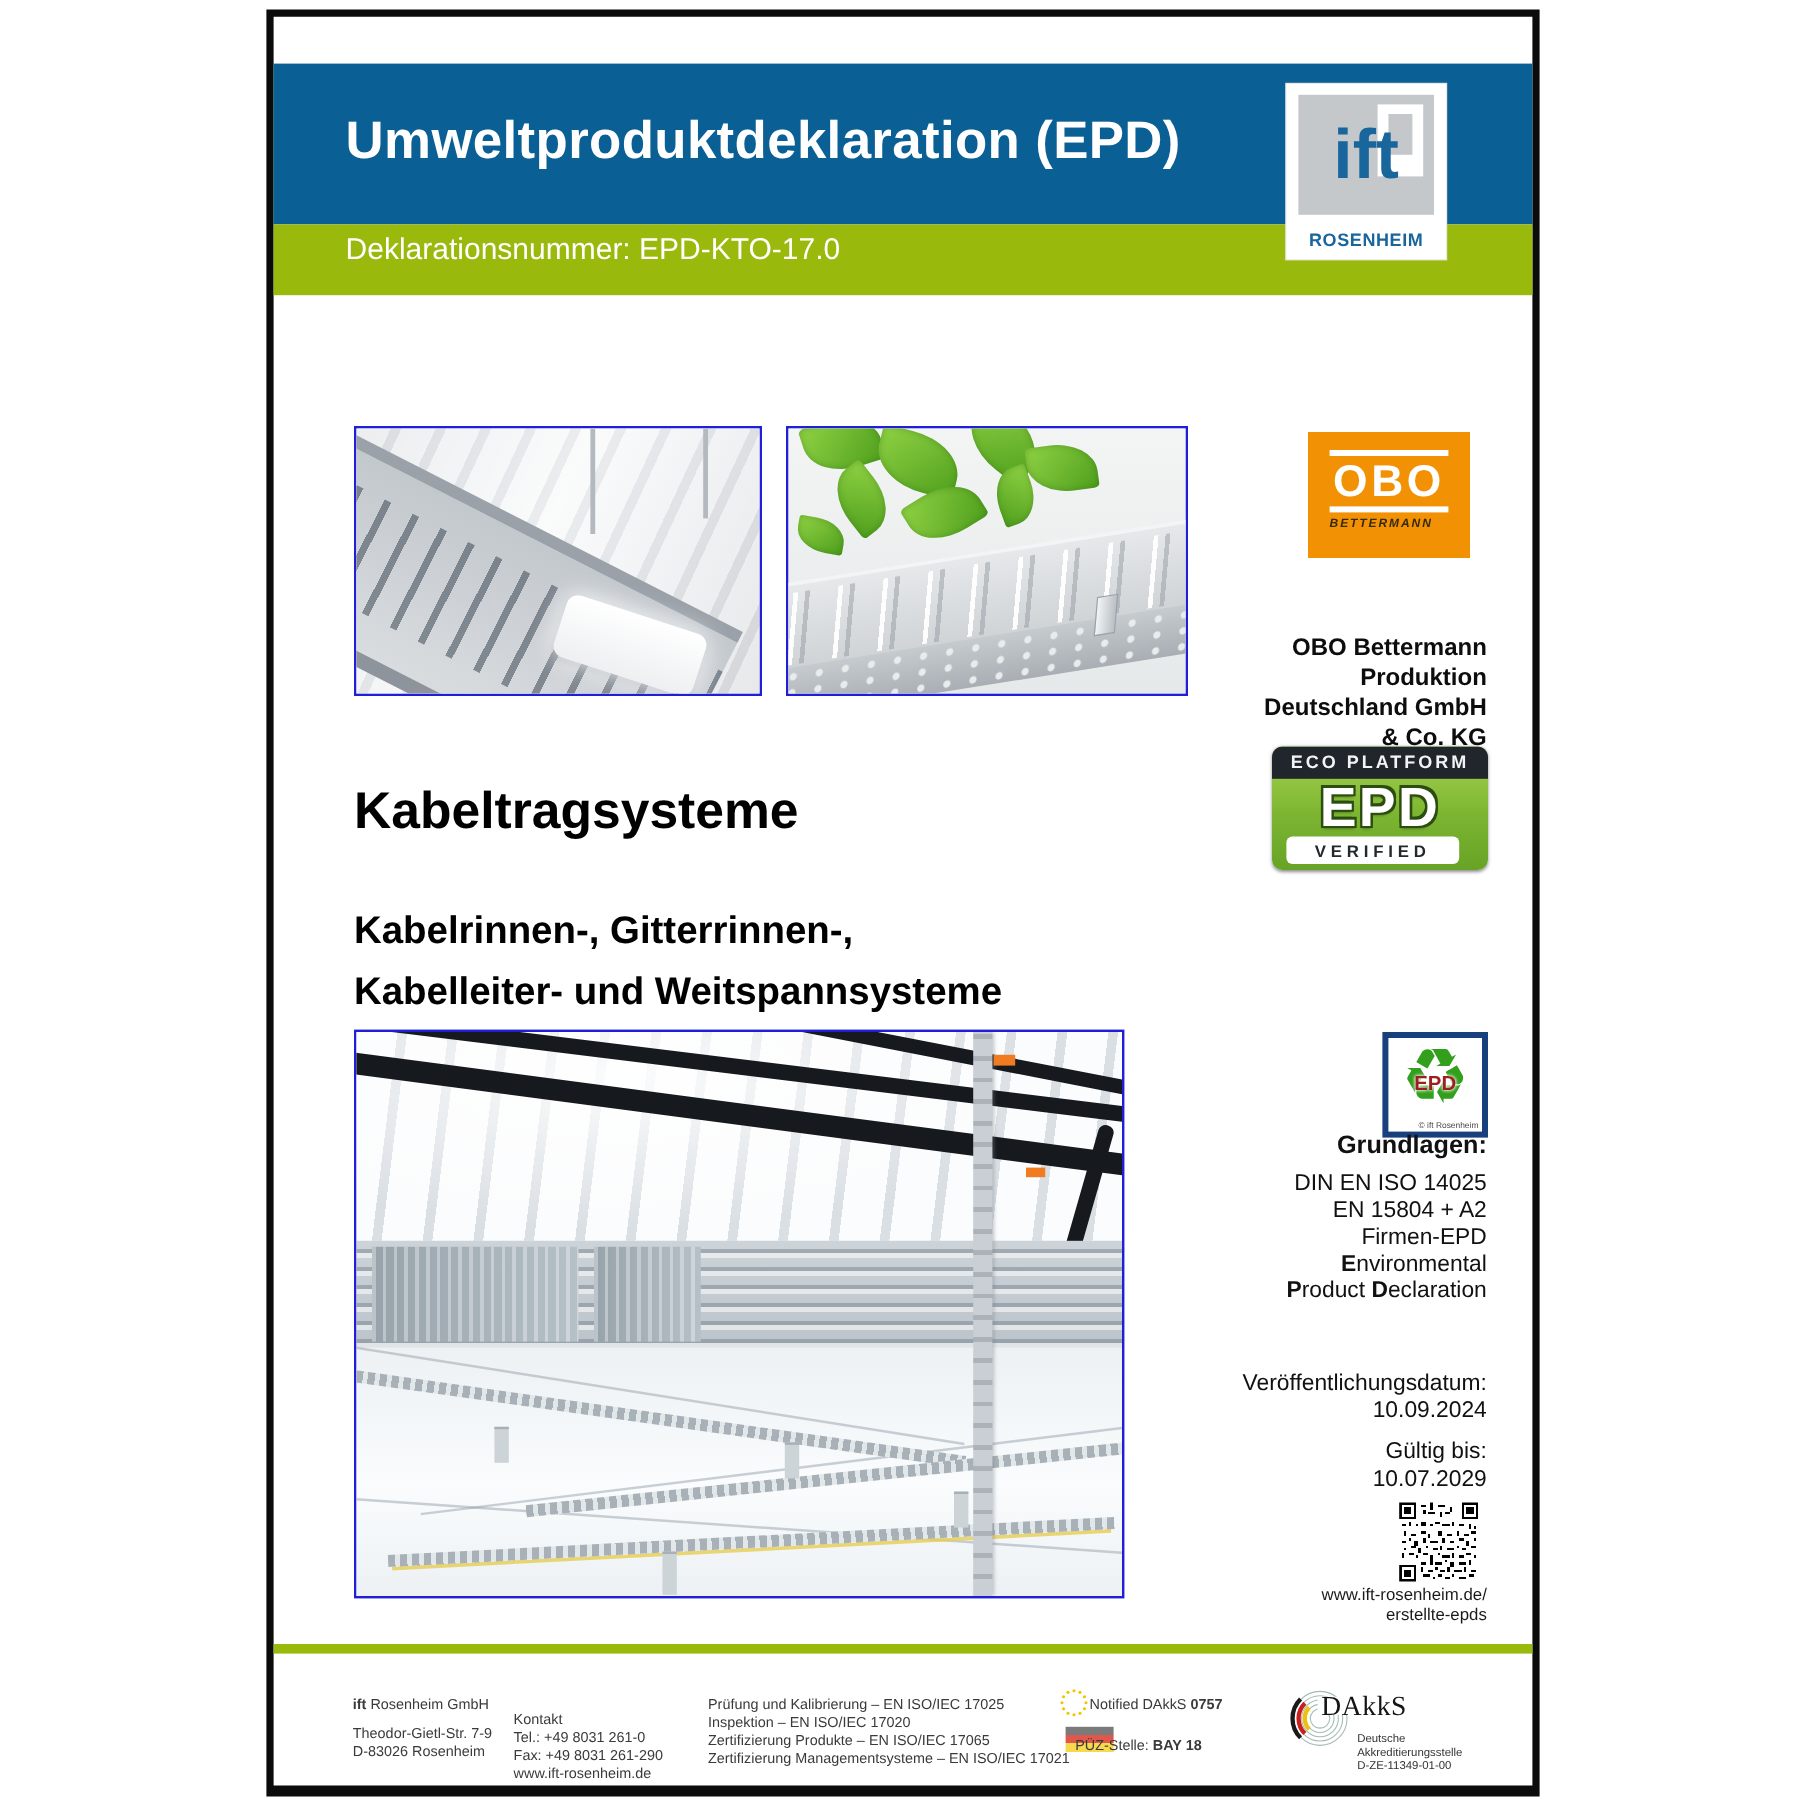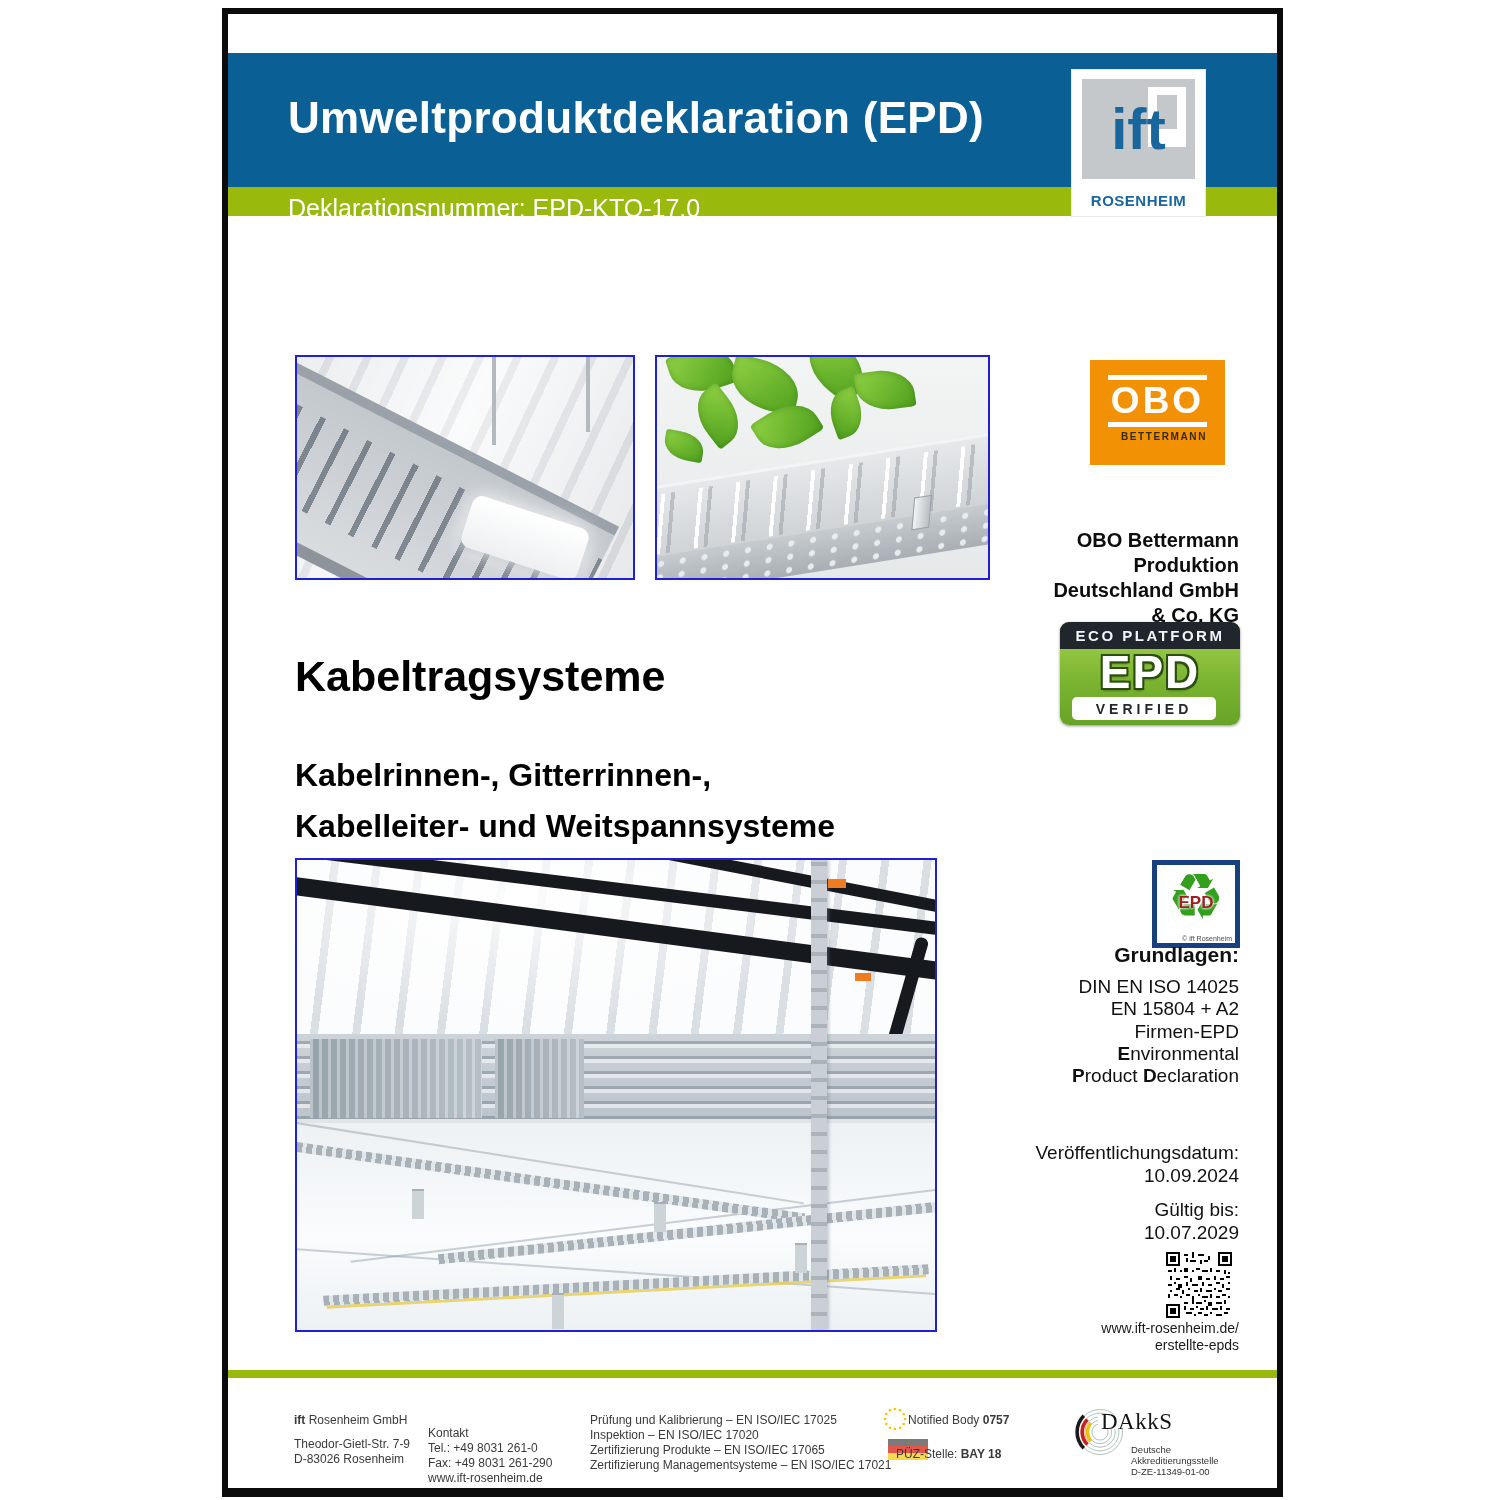--- a/index.html
+++ b/index.html
@@ -4,21 +4,21 @@
 <style>
   html,body{margin:0;padding:0;}
   body{width:1500px;height:1500px;background:#ffffff;font-family:"Liberation Sans",sans-serif;}
   .canvas{position:relative;width:1500px;height:1500px;background:#fff;overflow:hidden;}
   .page{position:absolute;left:222px;top:8px;width:1061px;height:1489px;box-sizing:border-box;
         border:6px solid #0b0b0b;border-bottom-width:9px;background:#fff;}
 
   
   .bar-blue{position:absolute;left:0;top:39px;width:100%;height:134px;background:#0a5f94;}
   .bar-blue .h1{position:absolute;left:60px;top:40px;color:#fff;font-size:44px;font-weight:bold;letter-spacing:.3px;white-space:nowrap;}
-  .bar-green{position:absolute;left:0;top:173px;width:100%;height:29px;background:#99ba0d;}
+  .bar-green{position:absolute;left:0;top:173px;width:100%;height:59px;background:#99ba0d;}
   .bar-green .h2{position:absolute;left:60px;top:7px;color:#fff;font-size:25px;white-space:nowrap;}
 
   
   .ift-logo{position:absolute;left:844px;top:56px;width:133px;height:146px;background:#fff;box-shadow:0 0 0 1px #e8e8e8;}
   .ift-glyph{position:absolute;left:10px;top:9px;right:10px;height:100px;background:#c5c8ca;}
   .ift-g-w{position:absolute;right:8%;top:8%;width:34%;height:60%;background:#fff;}
   .ift-g-g{position:absolute;right:16%;top:16%;width:18%;height:34%;background:#c5c8ca;}
   .ift-word{position:absolute;left:0;top:4px;width:100%;text-align:center;color:#19669d;font-size:58px;font-weight:600;line-height:92px;}
   .ift-city{position:absolute;bottom:7px;left:0;width:100%;text-align:center;color:#19669d;font-weight:bold;font-size:15px;letter-spacing:.5px;}
 
@@ -67,21 +67,21 @@
   .mp-post{position:absolute;width:12px;height:28px;background:#cdd4d8;border-top:2px solid #a8b0b6;}
   .mp-strut{position:absolute;right:17%;top:0;width:16px;height:100%;
             background:repeating-linear-gradient(0deg,#c9cfd4 0 14px,#abb3b9 14px 18px);box-shadow:2px 0 3px rgba(120,130,140,.4);}
   .mp-clip{position:absolute;background:#f07b20;}
 
   
   .obo-logo{position:absolute;left:862px;top:346px;width:135px;height:105px;background:#f29104;}
   .obo-in{position:absolute;left:18px;top:15px;width:99px;text-align:center;}
   .obo-line{height:5px;background:#fff;}
   .obo-word{color:#fff;font-size:37px;font-weight:bold;letter-spacing:3px;line-height:42px;}
-  .obo-sub{margin-top:4px;color:#362a0d;font-size:10px;font-weight:bold;letter-spacing:1.6px;text-align:right;}
+  .obo-sub{margin-top:4px;color:#362a0d;font-size:10px;font-weight:bold;letter-spacing:1.6px;text-align:left;font-style:italic;}
   .obo-company{position:absolute;right:38px;top:514px;text-align:right;font-size:20px;font-weight:bold;color:#0d0d0d;line-height:25px;}
 
   
   .eco{position:absolute;left:832px;top:608px;width:180px;height:103px;border-radius:9px;overflow:hidden;
        box-shadow:0 1px 3px rgba(0,0,0,.45);background:linear-gradient(180deg,#a8d451 0%,#7cb531 55%,#67a326 100%);}
   .eco-top{height:27px;background:#20262b;color:#f2f4f5;font-size:15px;font-weight:bold;letter-spacing:2.5px;text-align:center;line-height:28px;}
   .eco-epd{text-align:center;font-size:46px;font-weight:900;color:#fff;line-height:46px;letter-spacing:2px;
            text-shadow:-2px -2px 0 #2c4d10,2px -2px 0 #2c4d10,-2px 2px 0 #2c4d10,2px 2px 0 #2c4d10,0 3px 2px rgba(0,0,0,.3);}
   .eco-verified{margin:2px 24px 0 12px;height:23px;background:#fff;border-radius:5px;color:#23282c;
                 font-size:14px;font-weight:bold;letter-spacing:4px;text-align:center;line-height:24px;}
@@ -407,21 +407,21 @@
                   <circle cx="4.3" cy="18" r="1.3"></circle>
                 <circle cx="3" cy="13" r="1.3"></circle>
                   <circle cx="4.3" cy="8" r="1.3"></circle>
                   <circle cx="8" cy="4.3" r="1.3"></circle>
                 <circle cx="13" cy="3" r="1.3"></circle>
                   <circle cx="18" cy="4.3" r="1.3"></circle>
                   <circle cx="21.7" cy="8" r="1.3"></circle>
               </g>
             </svg>
           </span>
-          <span>Notified Body </span><b>0757</b>
+          <span>Notified DAkkS </span><b>0757</b>
         </div>
         <div class="puz-line">
           <span class="flag"></span>
           <span class="txt"><span>PÜZ-Stelle: </span><b>BAY 18</b></span>
         </div>
       </div>
       <div class="fcol fc5">
         <div class="dakks-wrap">
           <span class="dakks-svg">
             <svg width="54" height="54" viewBox="0 0 60 60">

